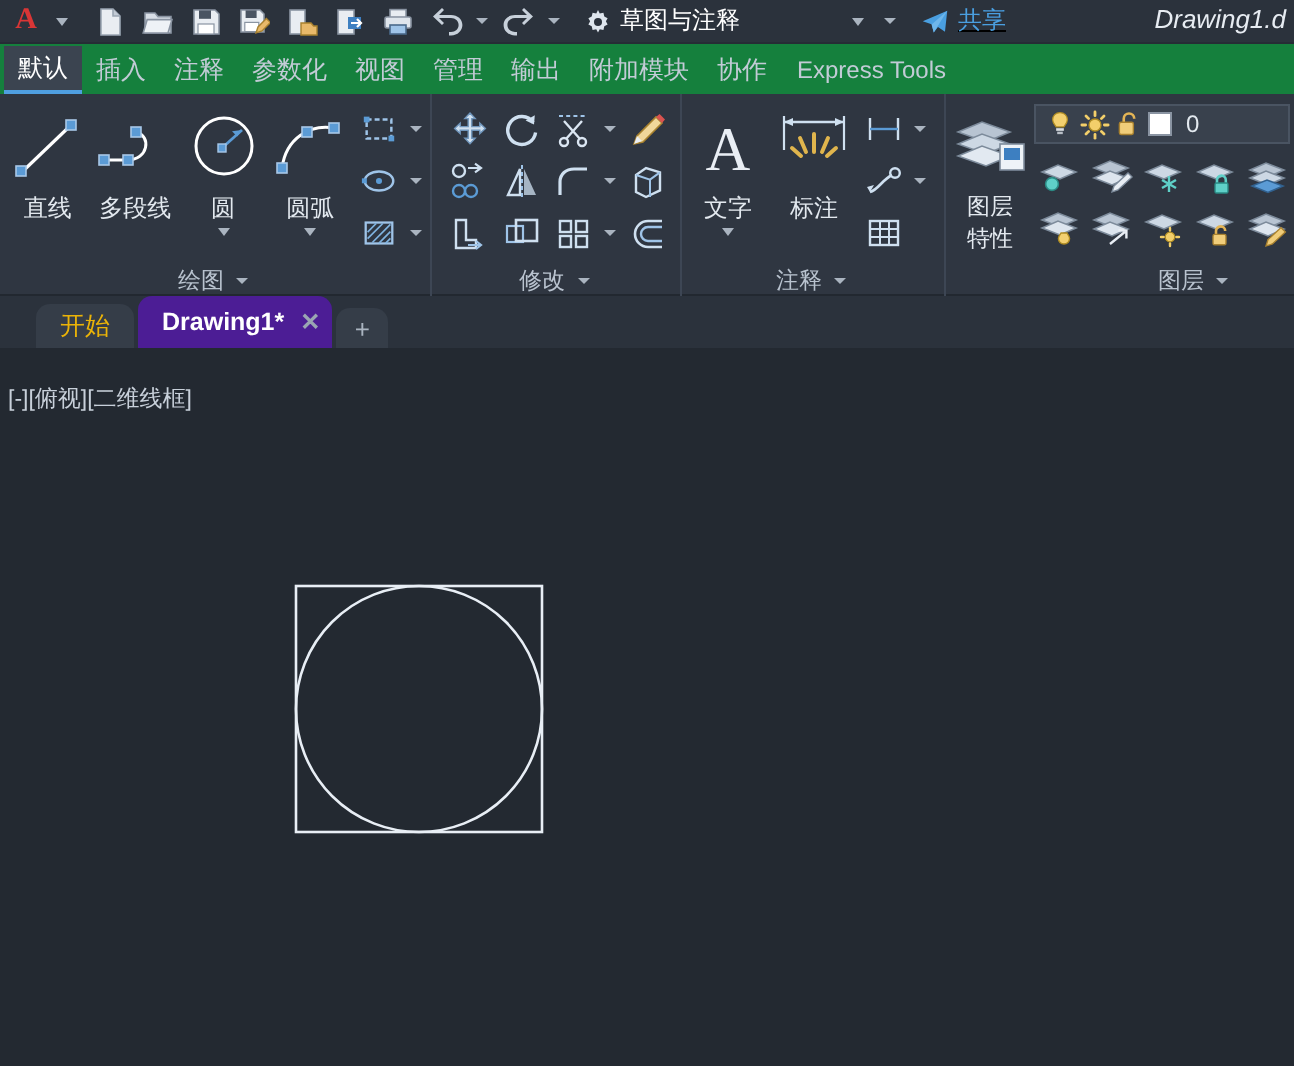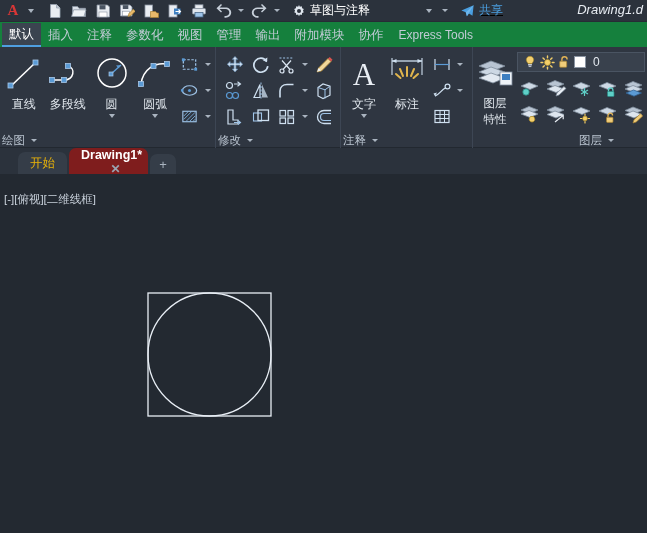--- a/index.html
+++ b/index.html
@@ -89,21 +89,21 @@
     border-bottom: 1px solid #222830;
   }
   .panel {
     position: relative; height: 101px;
     display: flex; flex-direction: column;
     border-right: 1px solid #3d4654;
     padding: 2px 2px 0 2px;
   }
   .panel-body { flex: 1; display: flex; align-items: flex-start; padding-top: 2px; }
   .panel-title {
-    height: 16px; display: flex; align-items: center; justify-content: flex-start;
+    height: 16px; display: flex; align-items: center; justify-content: center;
     gap: 4px; color: #b9c3cf; font-size: 11.5px;
   }
 
   .bigbtn {
     width: 46px; display: flex; flex-direction: column; align-items: center;
     cursor: default; padding-top: 2px;
   }
   .bigbtn .glyph { height: 42px; display: flex; align-items: center; justify-content: center; }
   .bigbtn .lbl { color: #e3e9ef; font-size: 12px; margin-top: 1px; white-space: nowrap; }
   .bigbtn .lbl.small { font-size: 11.5px; }
@@ -137,23 +137,22 @@
     display: flex; align-items: flex-end;
   }
   .ftab {
     height: 22px; display: flex; align-items: center;
     padding: 0 12px; font-size: 12.5px; color: #eab308;
     background: #353d48;
     border-top-left-radius: 7px; border-top-right-radius: 7px;
     margin-right: 2px; cursor: default; white-space: nowrap;
   }
   .ftab.active {
-    background: #7f1d1d; color: #ffffff; font-weight: bold; height: 26px;
+    background: #4c1d95; color: #ffffff; font-weight: bold; height: 26px;
     padding-right: 6px;
-    flex-direction: column;
   }
   .ftab .closex { margin-left: 8px; color: #9aa5b2; font-size: 12px; }
   .ftab-add {
     width: 26px; height: 20px; background: #353d48;
     border-top-left-radius: 7px; border-top-right-radius: 7px;
     display: flex; align-items: center; justify-content: center;
     color: #aab4c0; font-size: 13px; cursor: default;
   }
 
   

